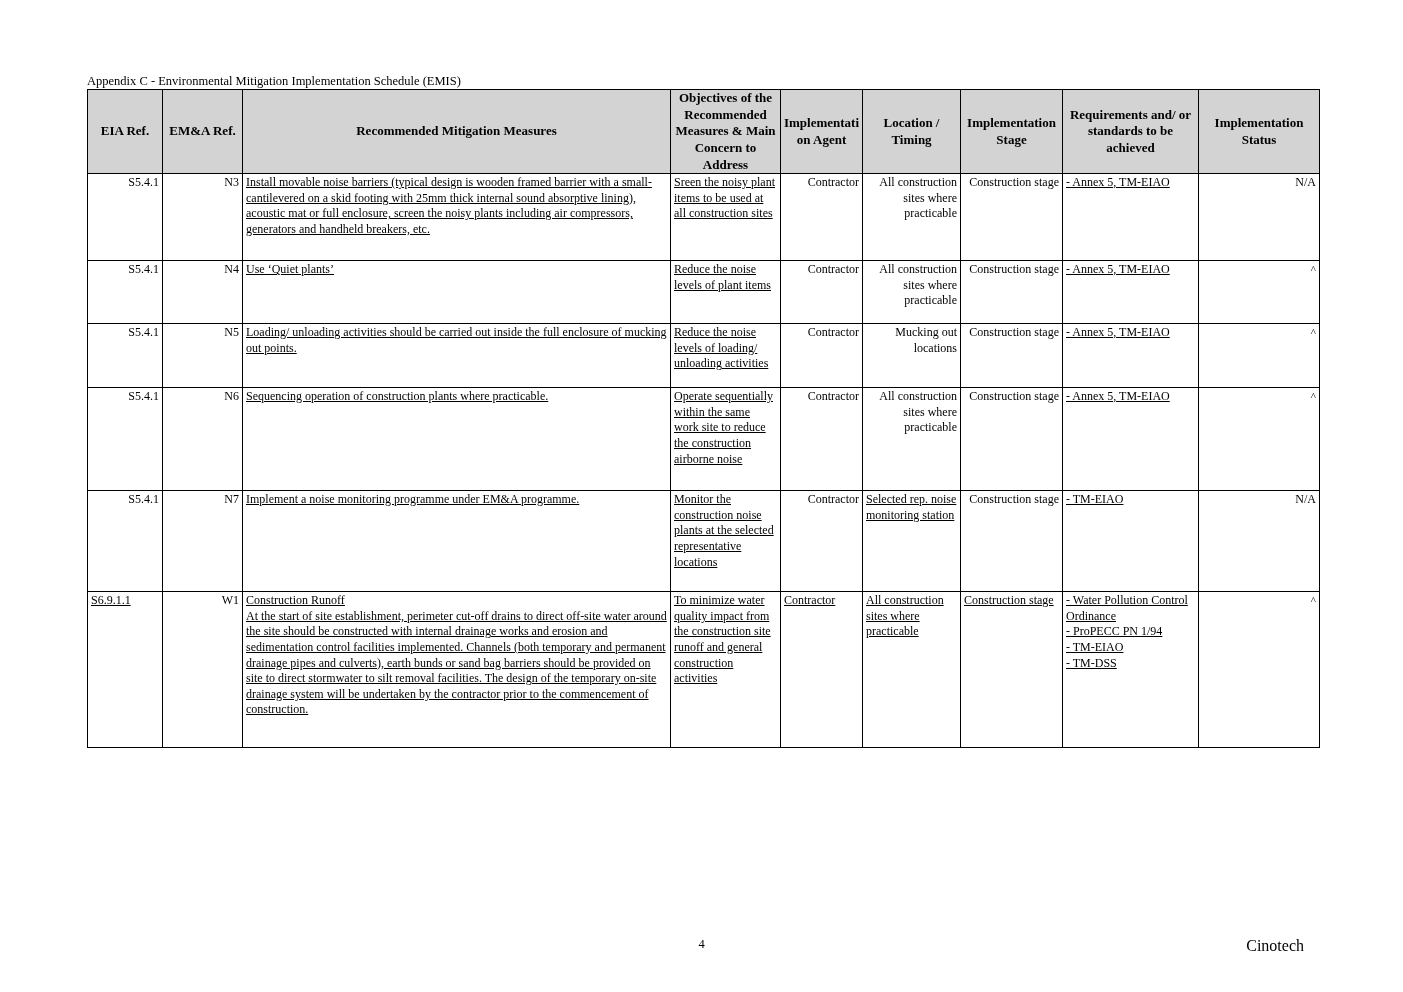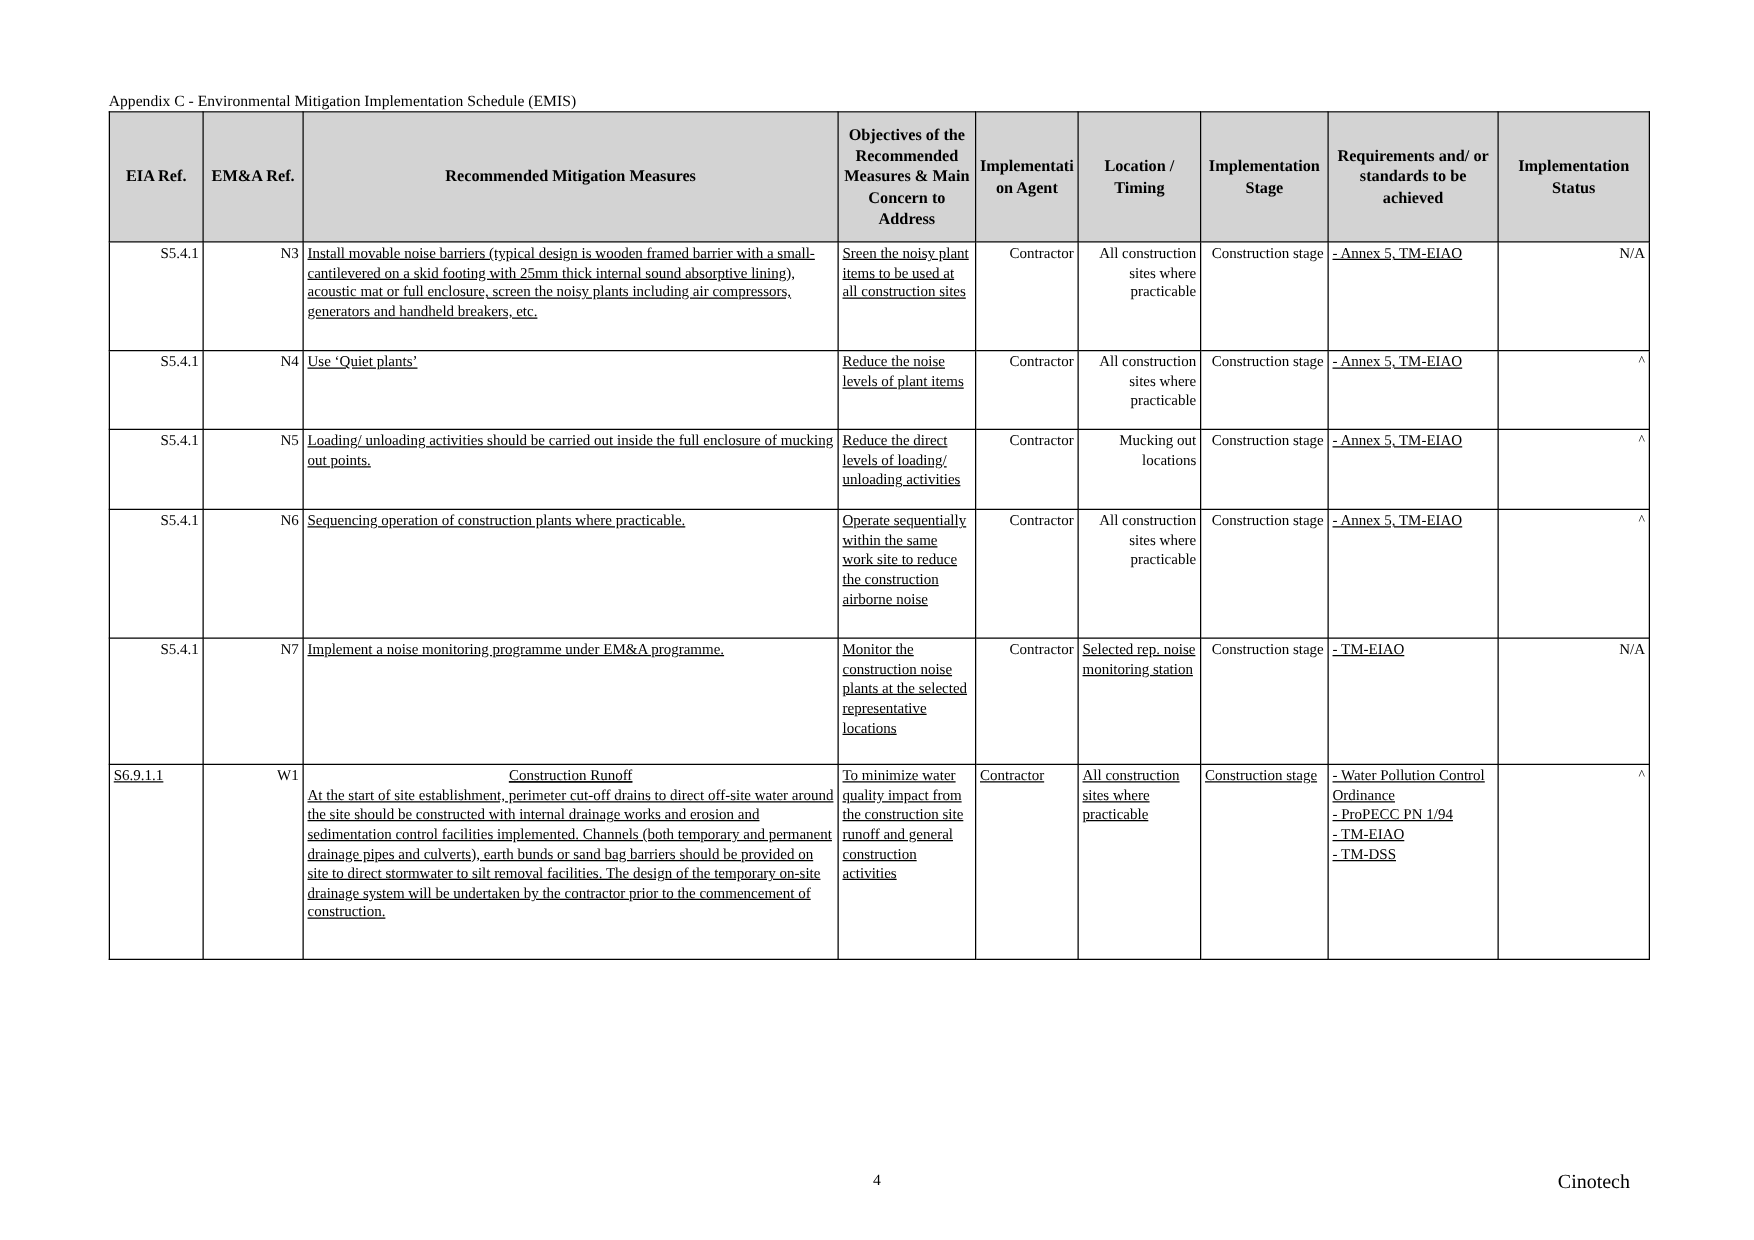--- a/index.html
+++ b/index.html
@@ -31,26 +31,26 @@
   }
   table.emis th {
     background: #d3d3d3;
     font-weight: bold;
     font-size: 13px;
     vertical-align: middle;
     text-align: center;
     line-height: 1.28;
     overflow-wrap: break-word;
     word-wrap: break-word;
-    padding: 10px 2px;
+    padding: 0 2px;
   }
   td.c { text-align: right; }
   td.l { text-align: left; text-decoration: underline; }
   .pre { white-space: pre-line; }
-  .u { text-decoration: underline; text-align: center; }
+  .u { text-decoration: underline; }
   .section-row td {
     background: #d3d3d3;
     font-weight: bold;
     font-size: 12.5px;
     padding: 0 2px;
     line-height: 1.2;
   }
   .status-cell { font-size: 12px; }
   .caret { font-size: 11px; }
   .doc-footer-page {
@@ -114,21 +114,21 @@
     <td class="c">All construction sites where practicable</td>
     <td class="c">Construction stage</td>
     <td class="l">- Annex 5, TM-EIAO</td>
     <td class="c status-cell caret">^</td>
   </tr>
 
   <tr style="height:64px">
     <td class="c">S5.4.1</td>
     <td class="c">N5</td>
     <td class="l">Loading/ unloading activities should be carried out inside the full enclosure of mucking out points.</td>
-    <td class="l">Reduce the direct levels of loading/ unloading activities</td>
+    <td class="l">Reduce the noise levels of loading/ unloading activities</td>
     <td class="c">Contractor</td>
     <td class="c">Mucking out locations</td>
     <td class="c">Construction stage</td>
     <td class="l">- Annex 5, TM-EIAO</td>
     <td class="c status-cell caret">^</td>
   </tr>
 
   <tr style="height:103px">
     <td class="c">S5.4.1</td>
     <td class="c">N6</td>

